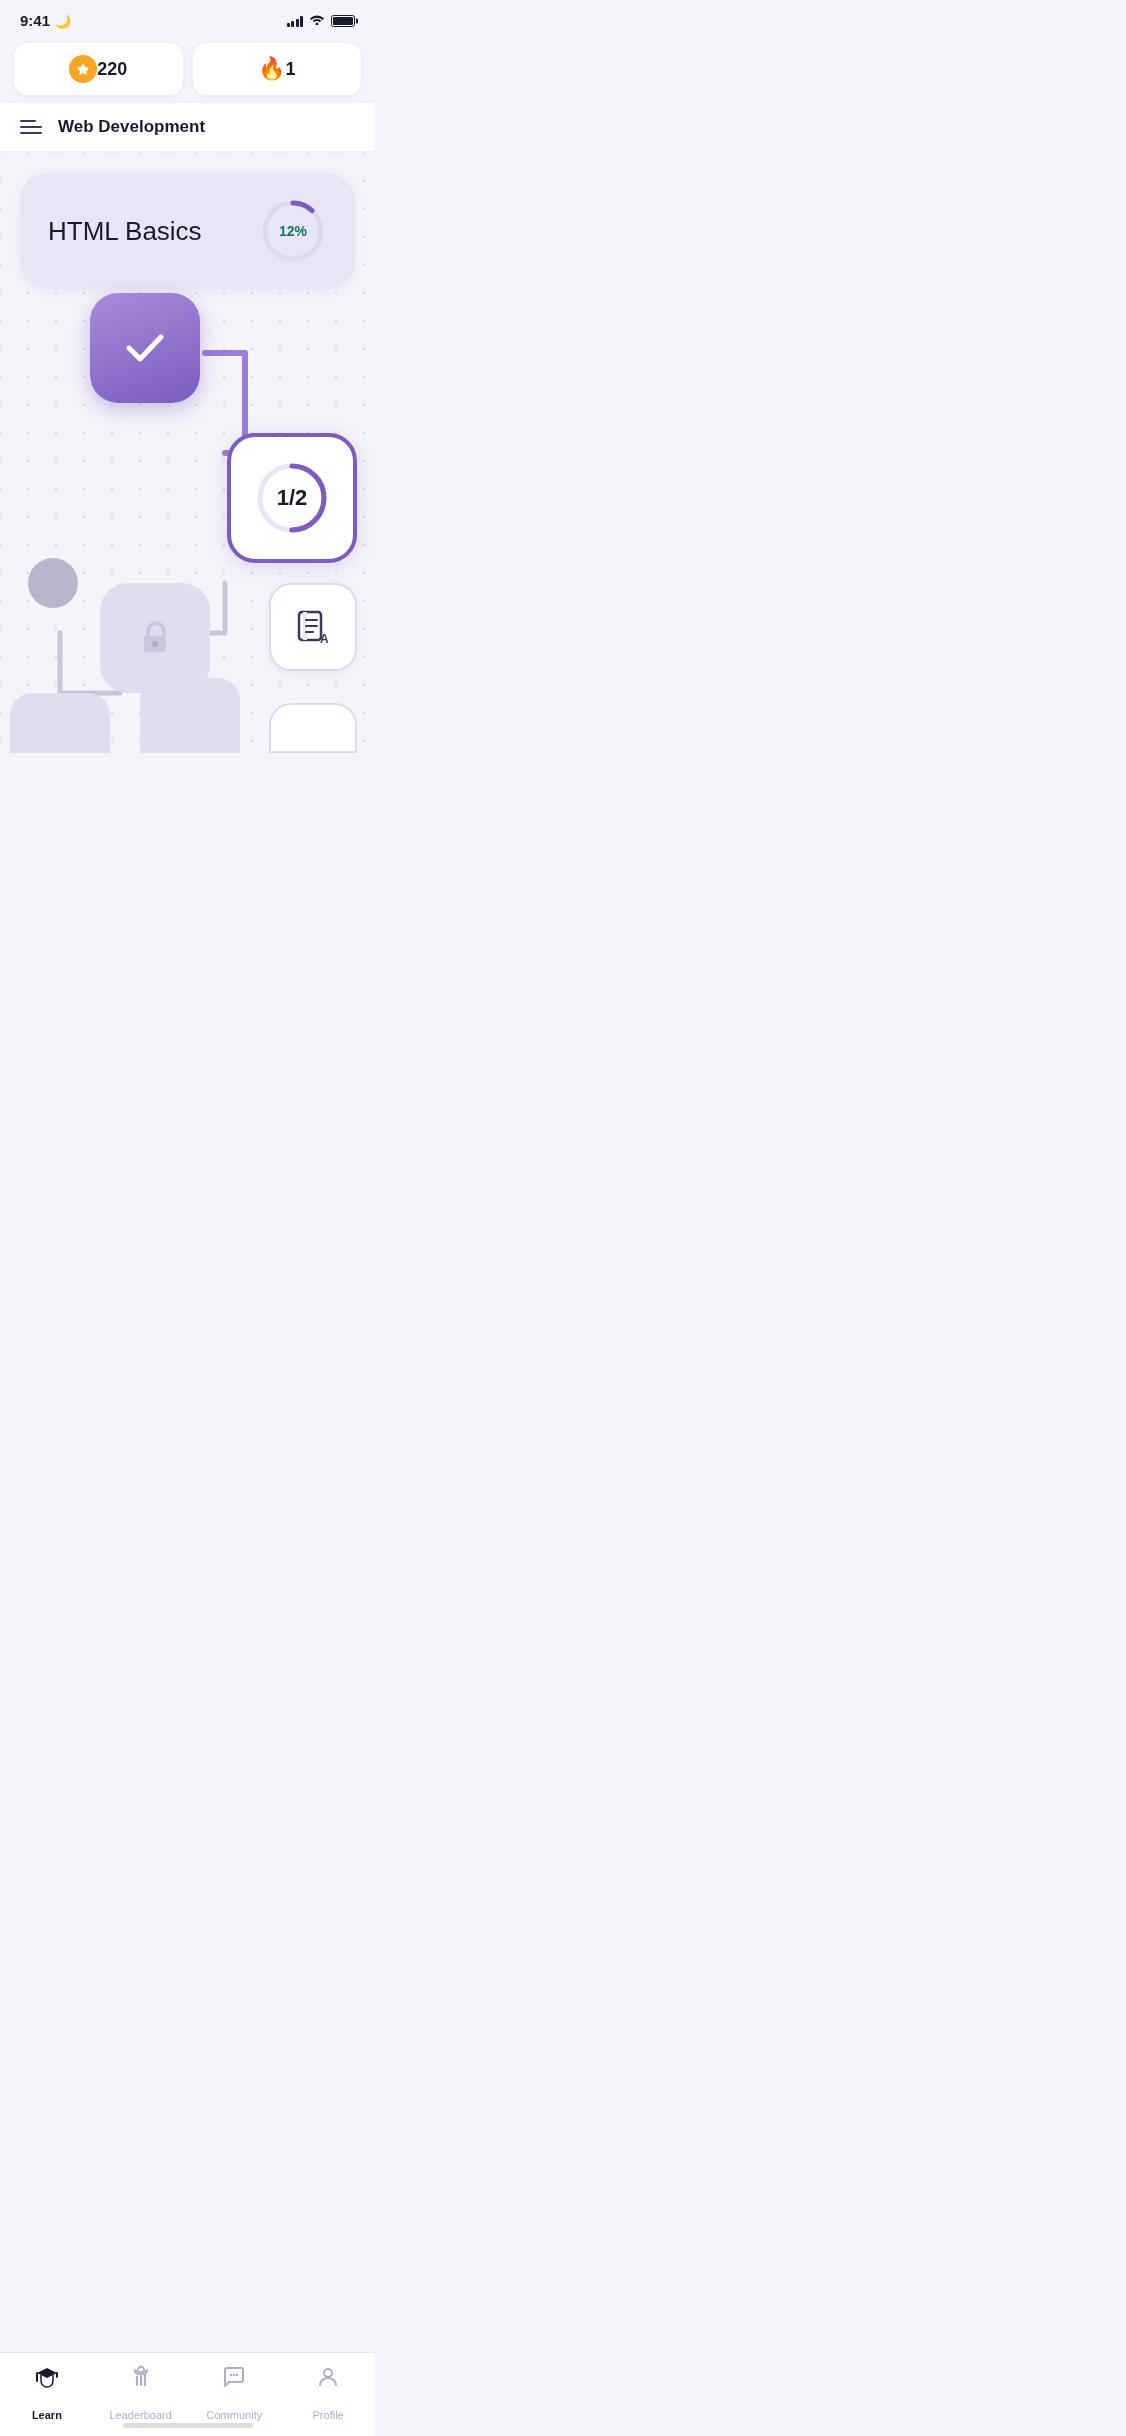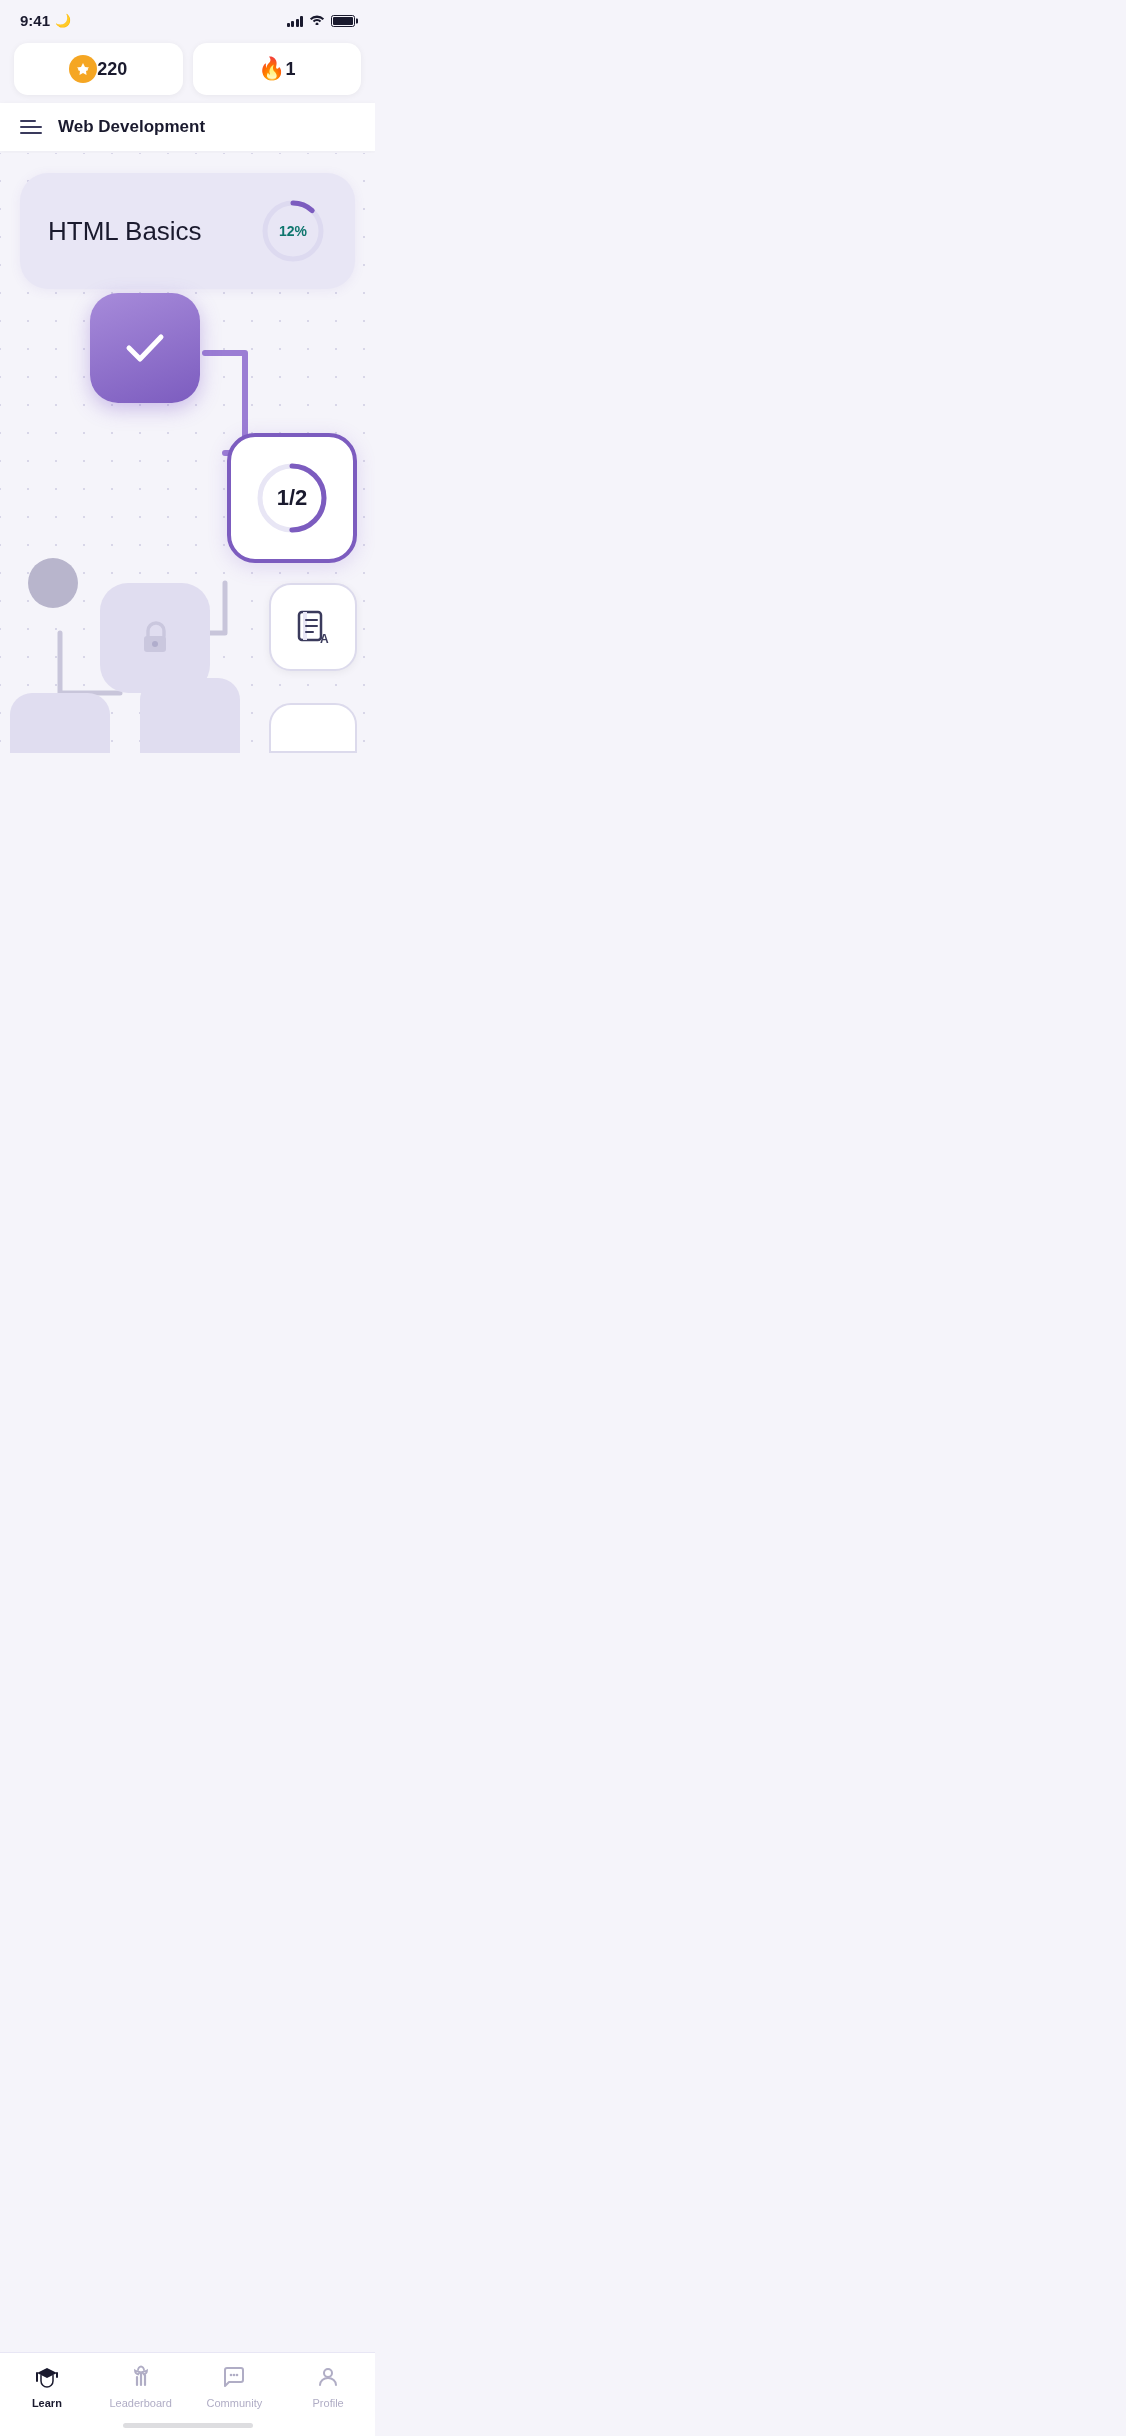--- a/index.html
+++ b/index.html
@@ -319,21 +319,21 @@
       align-items: flex-start;
       padding-top: 10px;
       border-top: 1px solid #e8e6f5;
     }
 
     .tab-item {
       flex: 1;
       display: flex;
       flex-direction: column;
       align-items: center;
-      gap: 8px;
+      gap: 20px;
       cursor: pointer;
       padding-top: 2px;
     }
 
     .tab-label {
       font-size: 11px;
       font-weight: 500;
       color: #b0adc5;
     }
 
@@ -358,21 +358,21 @@
     
     .tab-svg {
       width: 24px;
       height: 24px;
     }
   </style>
 </head>
 <body>
 
 <div class="status-bar">
-  <div style="display:flex;align-items:center;gap:5px;">
+  <div style="display:flex;align-items:flex-end;gap:5px;">
     <span class="status-time">9:41</span>
     <span style="font-size:13px;">🌙</span>
   </div>
   <div class="status-icons">
     <div class="signal-bars">
       <span></span>
         <span></span>
         <span></span>
         <span></span>
     </div>

